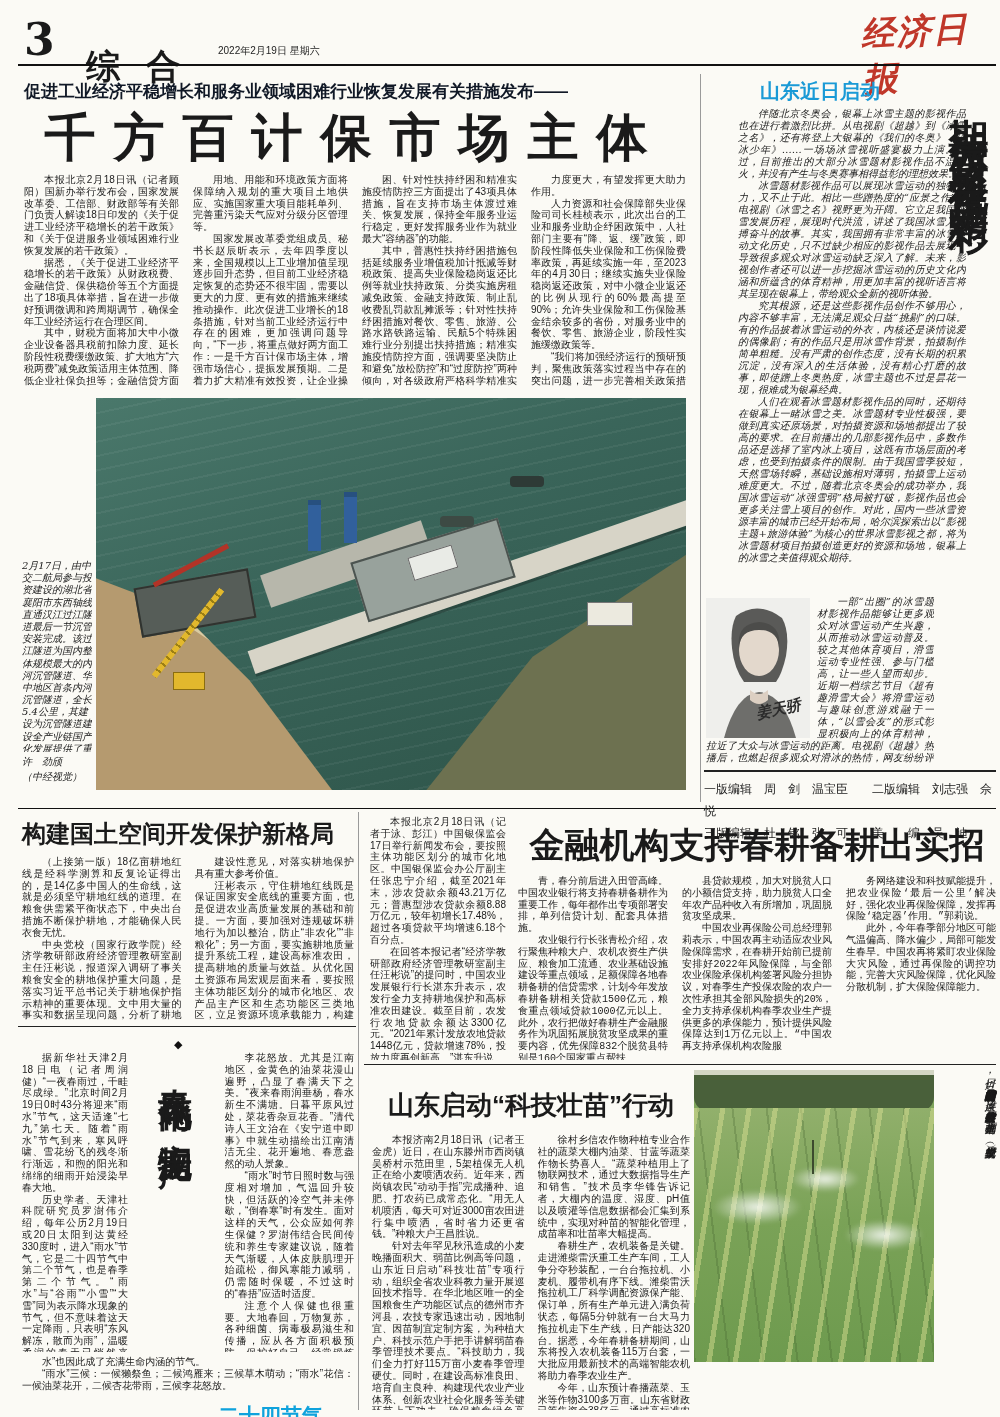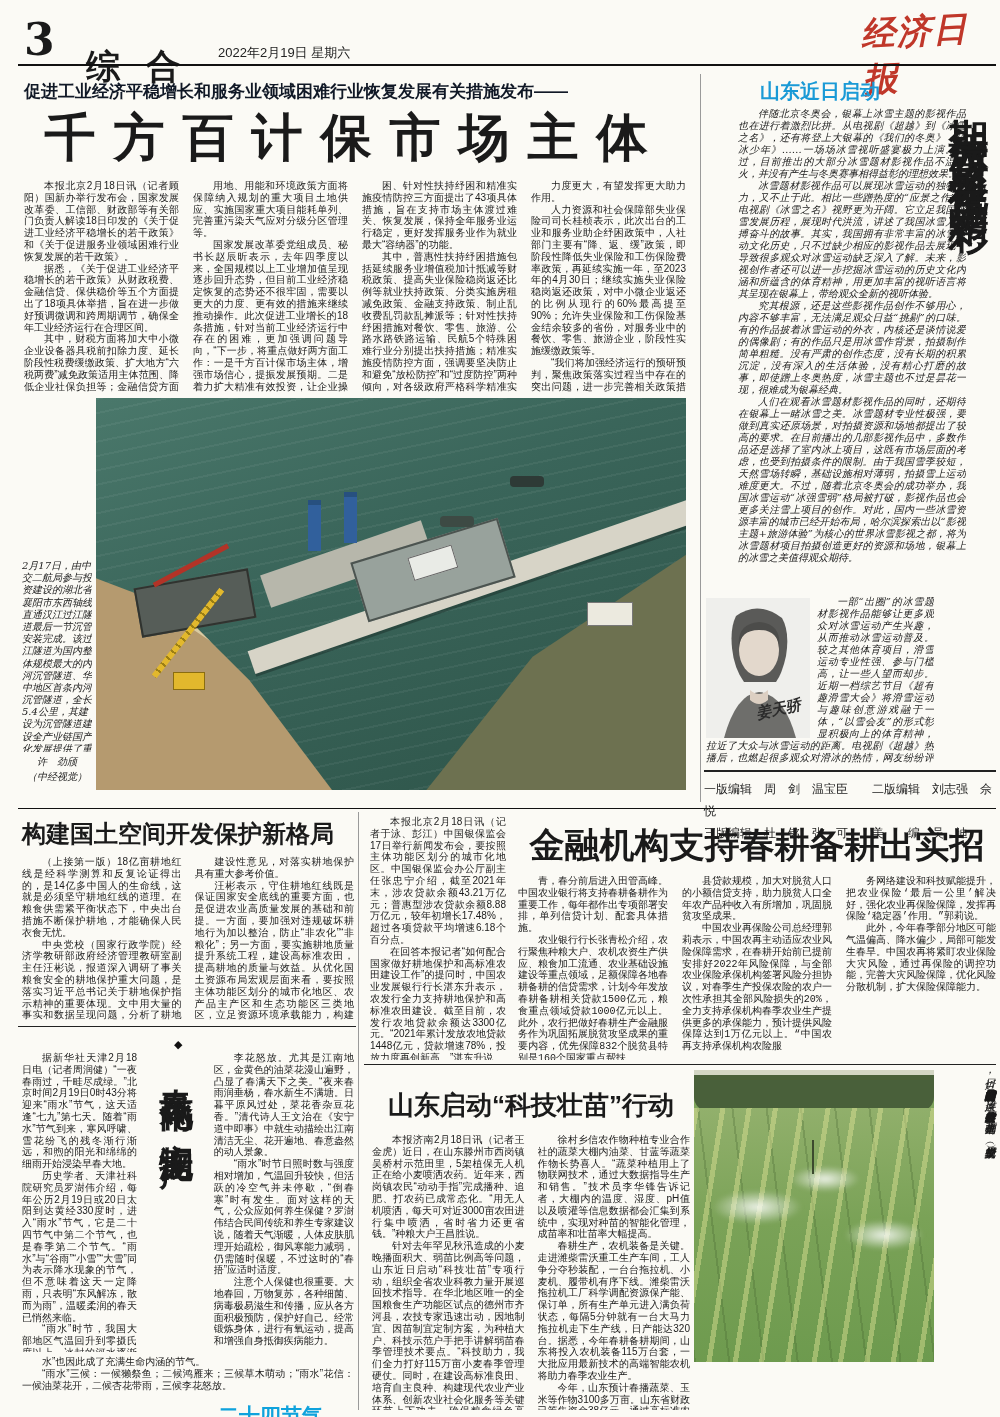--- a/index.html
+++ b/index.html
@@ -6,30 +6,30 @@
   .page{position:relative;width:1000px;height:1417px;margin:0 auto;background:#fbfaf5;
         font-family:"Liberation Sans","DejaVu Sans",sans-serif;color:#1a1a1a;overflow:hidden;}
   .abs{position:absolute;}
   .para{margin:0;text-indent:2em;text-align:justify;}
   .kai{font-family:"DejaVu Serif","Liberation Serif",serif;font-style:italic;}
   .vt{writing-mode:vertical-rl;text-orientation:upright;}
 
   
   .pageno{left:24px;top:14px;font-size:44px;font-weight:900;font-family:"DejaVu Serif",serif;}
   .section{left:86px;top:20px;font-size:34px;font-weight:900;letter-spacing:26px;margin-top:24px;}
-  .m-date{left:218px;top:44px;font-size:13px;color:#222;}
+  .m-date{left:218px;top:44px;font-size:10px;color:#222;}
   .logo{left:862px;top:8px;font-size:34px;font-weight:900;color:#c0372a;
         font-family:"DejaVu Serif",serif;font-style:italic;transform:rotate(-3deg);letter-spacing:2px;}
   .header-rule{left:18px;top:64px;width:978px;height:2px;background:#111;}
 
   
   .kicker{left:24px;top:80px;width:662px;font-size:17px;font-weight:800;color:#101826;}
   .headline{left:24px;top:104px;width:662px;font-size:51px;font-weight:900;letter-spacing:18px;
             text-align:center;white-space:nowrap;}
-  .lead-cols{left:24px;top:180px;width:662px;height:212px;display:flex;gap:14px;
+  .lead-cols{left:24px;top:174px;width:662px;height:212px;display:flex;gap:14px;
              font-size:10px;line-height:1.18;overflow:hidden;}
   .lead-cols>div{flex:1;overflow:hidden;}
 
   
   .main-photo{left:96px;top:398px;width:590px;height:392px;overflow:hidden;background:#38615a;}
   .mp-water{position:absolute;inset:0;background:linear-gradient(155deg,#4a786b 0%,#3a655a 40%,#2d5348 100%);}
   .mp-ripples{position:absolute;inset:0;background:repeating-linear-gradient(168deg,rgba(255,255,255,.05) 0 2px,transparent 2px 14px);}
   .mp-shore-left{position:absolute;inset:0;background:#b59a6f;clip-path:polygon(0 46%,14% 54%,26% 72%,40% 100%,0 100%);}
   .mp-shore-left:after{content:"";position:absolute;left:0;top:58%;width:34%;height:6px;background:#d9cba4;transform:rotate(34deg);}
   .mp-shore-right{position:absolute;inset:0;background:#6d7150;clip-path:polygon(100% 40%,100% 100%,56% 100%,74% 66%);}
@@ -47,21 +47,21 @@
   .mp-crane-red{position:absolute;left:9%;top:42%;width:84px;height:5px;background:#b23327;transform:rotate(-28deg);}
   .mp-crawler-cab{position:absolute;left:13%;top:70%;width:30px;height:16px;background:#e2b82d;border:1px solid #8a6d10;}
   .mp-boom{position:absolute;left:15%;top:46%;width:6px;height:110px;background:
            repeating-linear-gradient(0deg,#e2b82d 0 6px,#9c7f14 6px 8px);transform:rotate(38deg);}
   .mp-building{position:absolute;right:9%;top:52%;width:44px;height:22px;background:#eceadf;border:1px solid #777;}
   .mp-boat{position:absolute;width:34px;height:11px;background:#2e3a36;border-radius:4px;}
   .b1{right:24%;top:20%;}
   .b2{right:36%;top:30%;background:#3d4a44;}
 
   .photo-caption{left:22px;top:560px;width:70px;height:192px;font-size:10px;line-height:1.22;overflow:hidden;}
-  .photo-credit{left:22px;top:754px;width:70px;font-size:10px;text-align:center;line-height:1.5;}
+  .photo-credit{left:22px;top:754px;width:70px;font-size:10px;line-height:1.5;}
 
   
   .v-divider-top{left:700px;top:74px;width:1px;height:728px;background:#9a9a9a;}
   .culture-tag{left:704px;top:78px;width:232px;text-align:center;font-size:20px;font-weight:900;color:#1a9ad6;}
   .essay-top{left:706px;top:108px;width:228px;height:486px;font-size:10px;line-height:1.2;overflow:hidden;margin-left:32px;}
   .essay-bottom{left:706px;top:596px;width:228px;height:168px;font-size:10px;line-height:1.2;overflow:hidden;}
   .portrait{float:left;width:104px;height:140px;margin:2px 7px 0 0;background:#efefec;}
   .sig{position:absolute;left:756px;top:700px;font-size:15px;font-weight:700;color:#2b2b2b;
        font-family:"DejaVu Serif",serif;font-style:italic;transform:rotate(-12deg);}
   .vt-ice{left:941px;top:86px;width:56px;height:652px;font-size:40px;font-weight:900;
@@ -83,21 +83,21 @@
   .fin-col1{left:370px;top:816px;width:136px;height:244px;font-size:10px;line-height:1.18;overflow:hidden;}
   .fin-headline{left:518px;top:822px;width:478px;font-size:35px;font-weight:900;text-align:center;white-space:nowrap;}
   .fin-cols{left:518px;top:876px;width:478px;height:184px;display:flex;gap:14px;
             font-size:10px;line-height:1.18;overflow:hidden;}
   .fin-cols>div{flex:1;overflow:hidden;font-family:Liberation Mono, monospace;}
   .fin-rule{left:364px;top:1064px;width:632px;height:1px;background:#222;}
 
   
   .solar{left:22px;top:1032px;width:332px;height:378px;}
   .ornament{position:absolute;left:152px;top:6px;font-size:11px;color:#111;}
-  .solar-flex{position:absolute;left:0;top:20px;width:332px;height:300px;display:flex;gap:12px;}
+  .solar-flex{position:absolute;left:0;top:20px;width:332px;height:300px;display:flex;gap:24px;}
   .solar-c1{width:118px;font-size:10px;line-height:1.18;overflow:hidden;}
   .vt-spring{width:54px;font-size:34px;font-weight:900;letter-spacing:4px;line-height:50px;
              padding-top:10px;box-sizing:border-box;overflow:hidden;}
   .solar-c2{width:144px;font-size:10px;line-height:1.18;overflow:hidden;}
   .solar-bottom{position:absolute;left:0;top:324px;width:332px;height:44px;
                 font-size:10px;line-height:1.18;overflow:hidden;}
   .term-tag{position:absolute;left:188px;top:370px;font-size:21px;font-weight:900;color:#0fa2dc;
             border-bottom:2px solid #0fa2dc;padding:0 8px 1px;}
 
   
@@ -223,21 +223,21 @@
     <div>
         <p class="para">建设性意见，对落实耕地保护具有重大参考价值。</p>
         <p class="para">汪彬表示，守住耕地红线既是保证国家安全底线的重要方面，也是促进农业高质量发展的基础和前提。一方面，要加强对违规破坏耕地行为加以整治，防止“非农化”“非粮化”；另一方面，要实施耕地质量提升系统工程，建设高标准农田，提高耕地的质量与效益。从优化国土资源布局宏观层面来看，要按照主体功能区划分的城市化地区、农产品主产区和生态功能区三类地区，立足资源环境承载能力，构建国土空间开发保护新格局。</p>
       </div>
   </div>
   <div class="abs farm-rule"></div>
   <div class="abs v-divider-mid"></div>
 
   <div class="abs fin-col1">
       <p class="para">本报北京2月18日讯（记者于泳、彭江）中国银保监会17日举行新闻发布会，要按照主体功能区划分的城市化地区。中国银保监会办公厅副主任张忠宁介绍，截至2021年末，涉农贷款余额43.21万亿元；普惠型涉农贷款余额8.88万亿元，较年初增长17.48%，超过各项贷款平均增速6.18个百分点。</p>
-      <p class="para">在回答本报记者“如何配合国家做好耕地保护和高标准农田建设工作”的提问时，中国农业发展银行行长湛东升表示，农发行全力支持耕地保护和高标准农田建设。截至目前，农发行农地贷款余额达3300亿元。“2021年累计发放农地贷款1448亿元，贷款增速78%，投放力度再创新高。”湛东升说。</p>
+      <p class="para">在回答本报记者“经济学教研部政府经济管理教研室副主任汪彬说”的提问时，中国农业发展银行行长湛东升表示，农发行全力支持耕地保护和高标准农田建设。截至目前，农发行农地贷款余额达3300亿元。“2021年累计发放农地贷款1448亿元，贷款增速78%，投放力度再创新高。”湛东升说。</p>
     </div>
   <div class="abs fin-headline">金融机构支持春耕备耕出实招</div>
   <div class="abs fin-cols">
     <div>
         <p class="para">青，春分前后进入田管高峰。中国农业银行将支持春耕备耕作为重要工作，每年都作出专项部署安排，单列信贷计划、配套具体措施。</p>
         <p class="para">农业银行行长张青松介绍，农行聚焦种粮大户、农机农资生产供应、粮食加工流通、农业基础设施建设等重点领域，足额保障各地春耕备耕的信贷需求，计划今年发放春耕备耕相关贷款1500亿元，粮食重点领域贷款1000亿元以上。此外，农行把做好春耕生产金融服务作为巩固拓展脱贫攻坚成果的重要内容，优先保障832个脱贫县特别是160个国家重点帮扶</p>
       </div>
     <div>
         <p class="para">县贷款规模，加大对脱贫人口的小额信贷支持，助力脱贫人口全年农产品种收入有所增加，巩固脱贫攻坚成果。</p>
         <p class="para">中国农业再保险公司总经理郭莉表示，中国农再主动适应农业风险保障需求，在春耕开始前已提前安排好2022年风险保障，与全部农业保险承保机构签署风险分担协议，对春季生产投保农险的农户一次性承担其全部风险损失的20%，全力支持承保机构春季农业生产提供更多的承保能力，预计提供风险保障达到1万亿元以上。“中国农再支持承保机构农险服</p>

